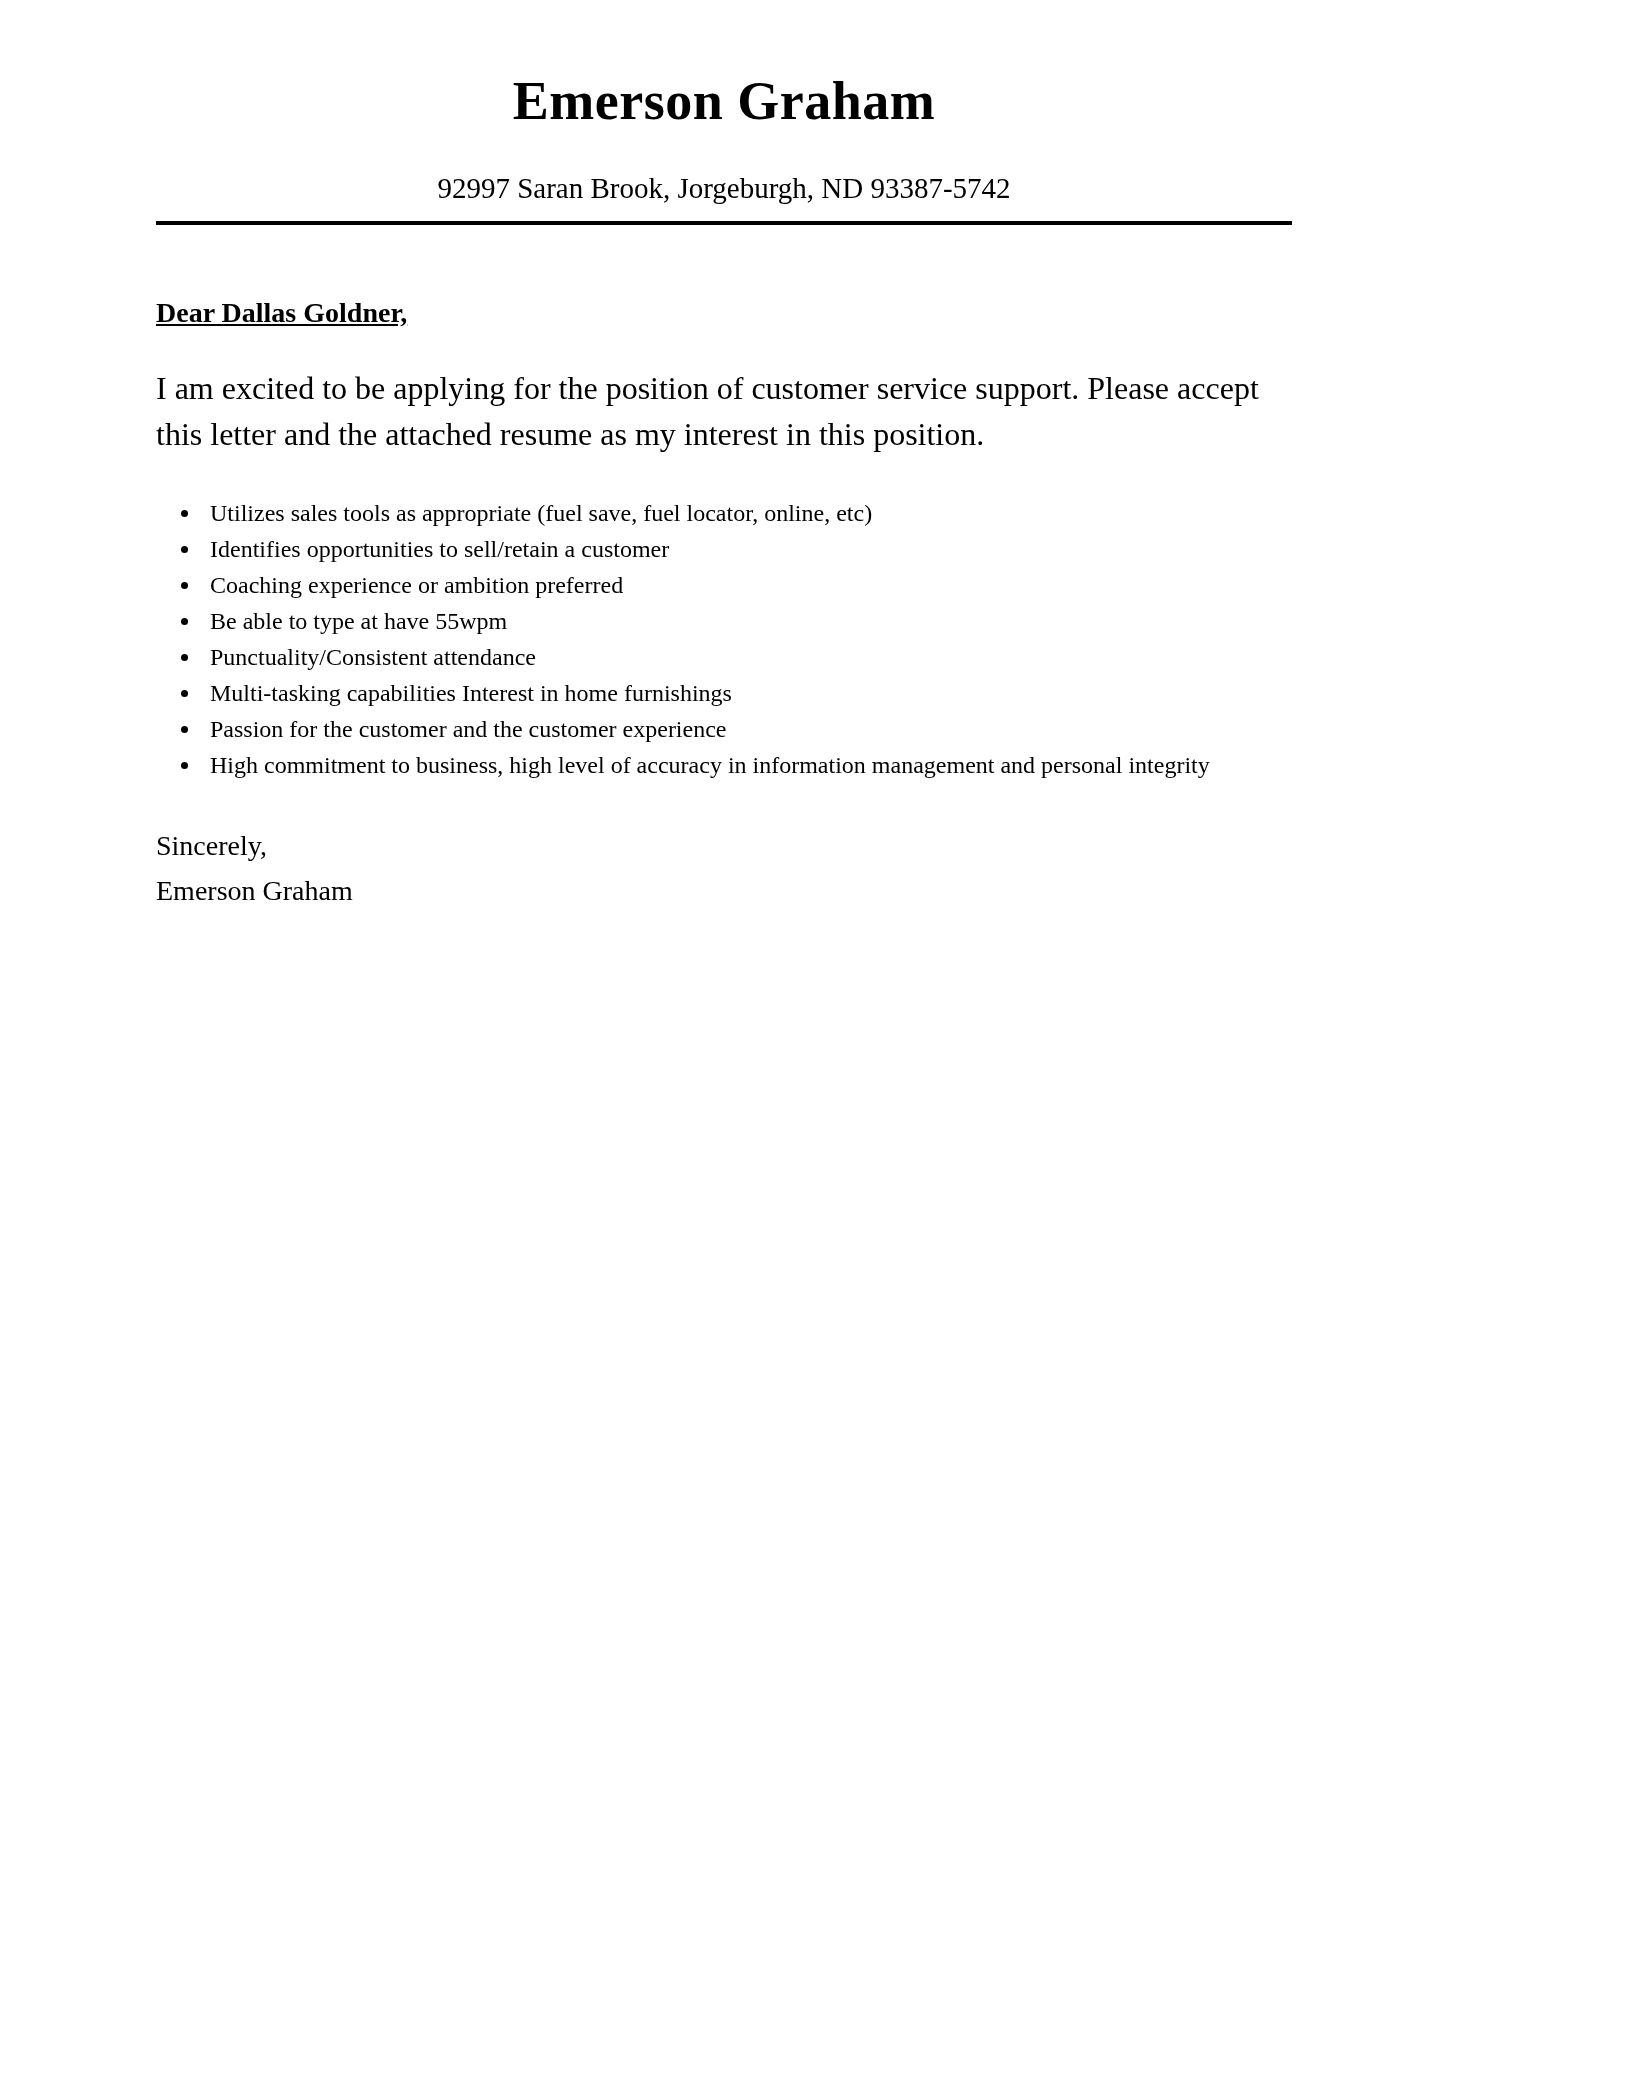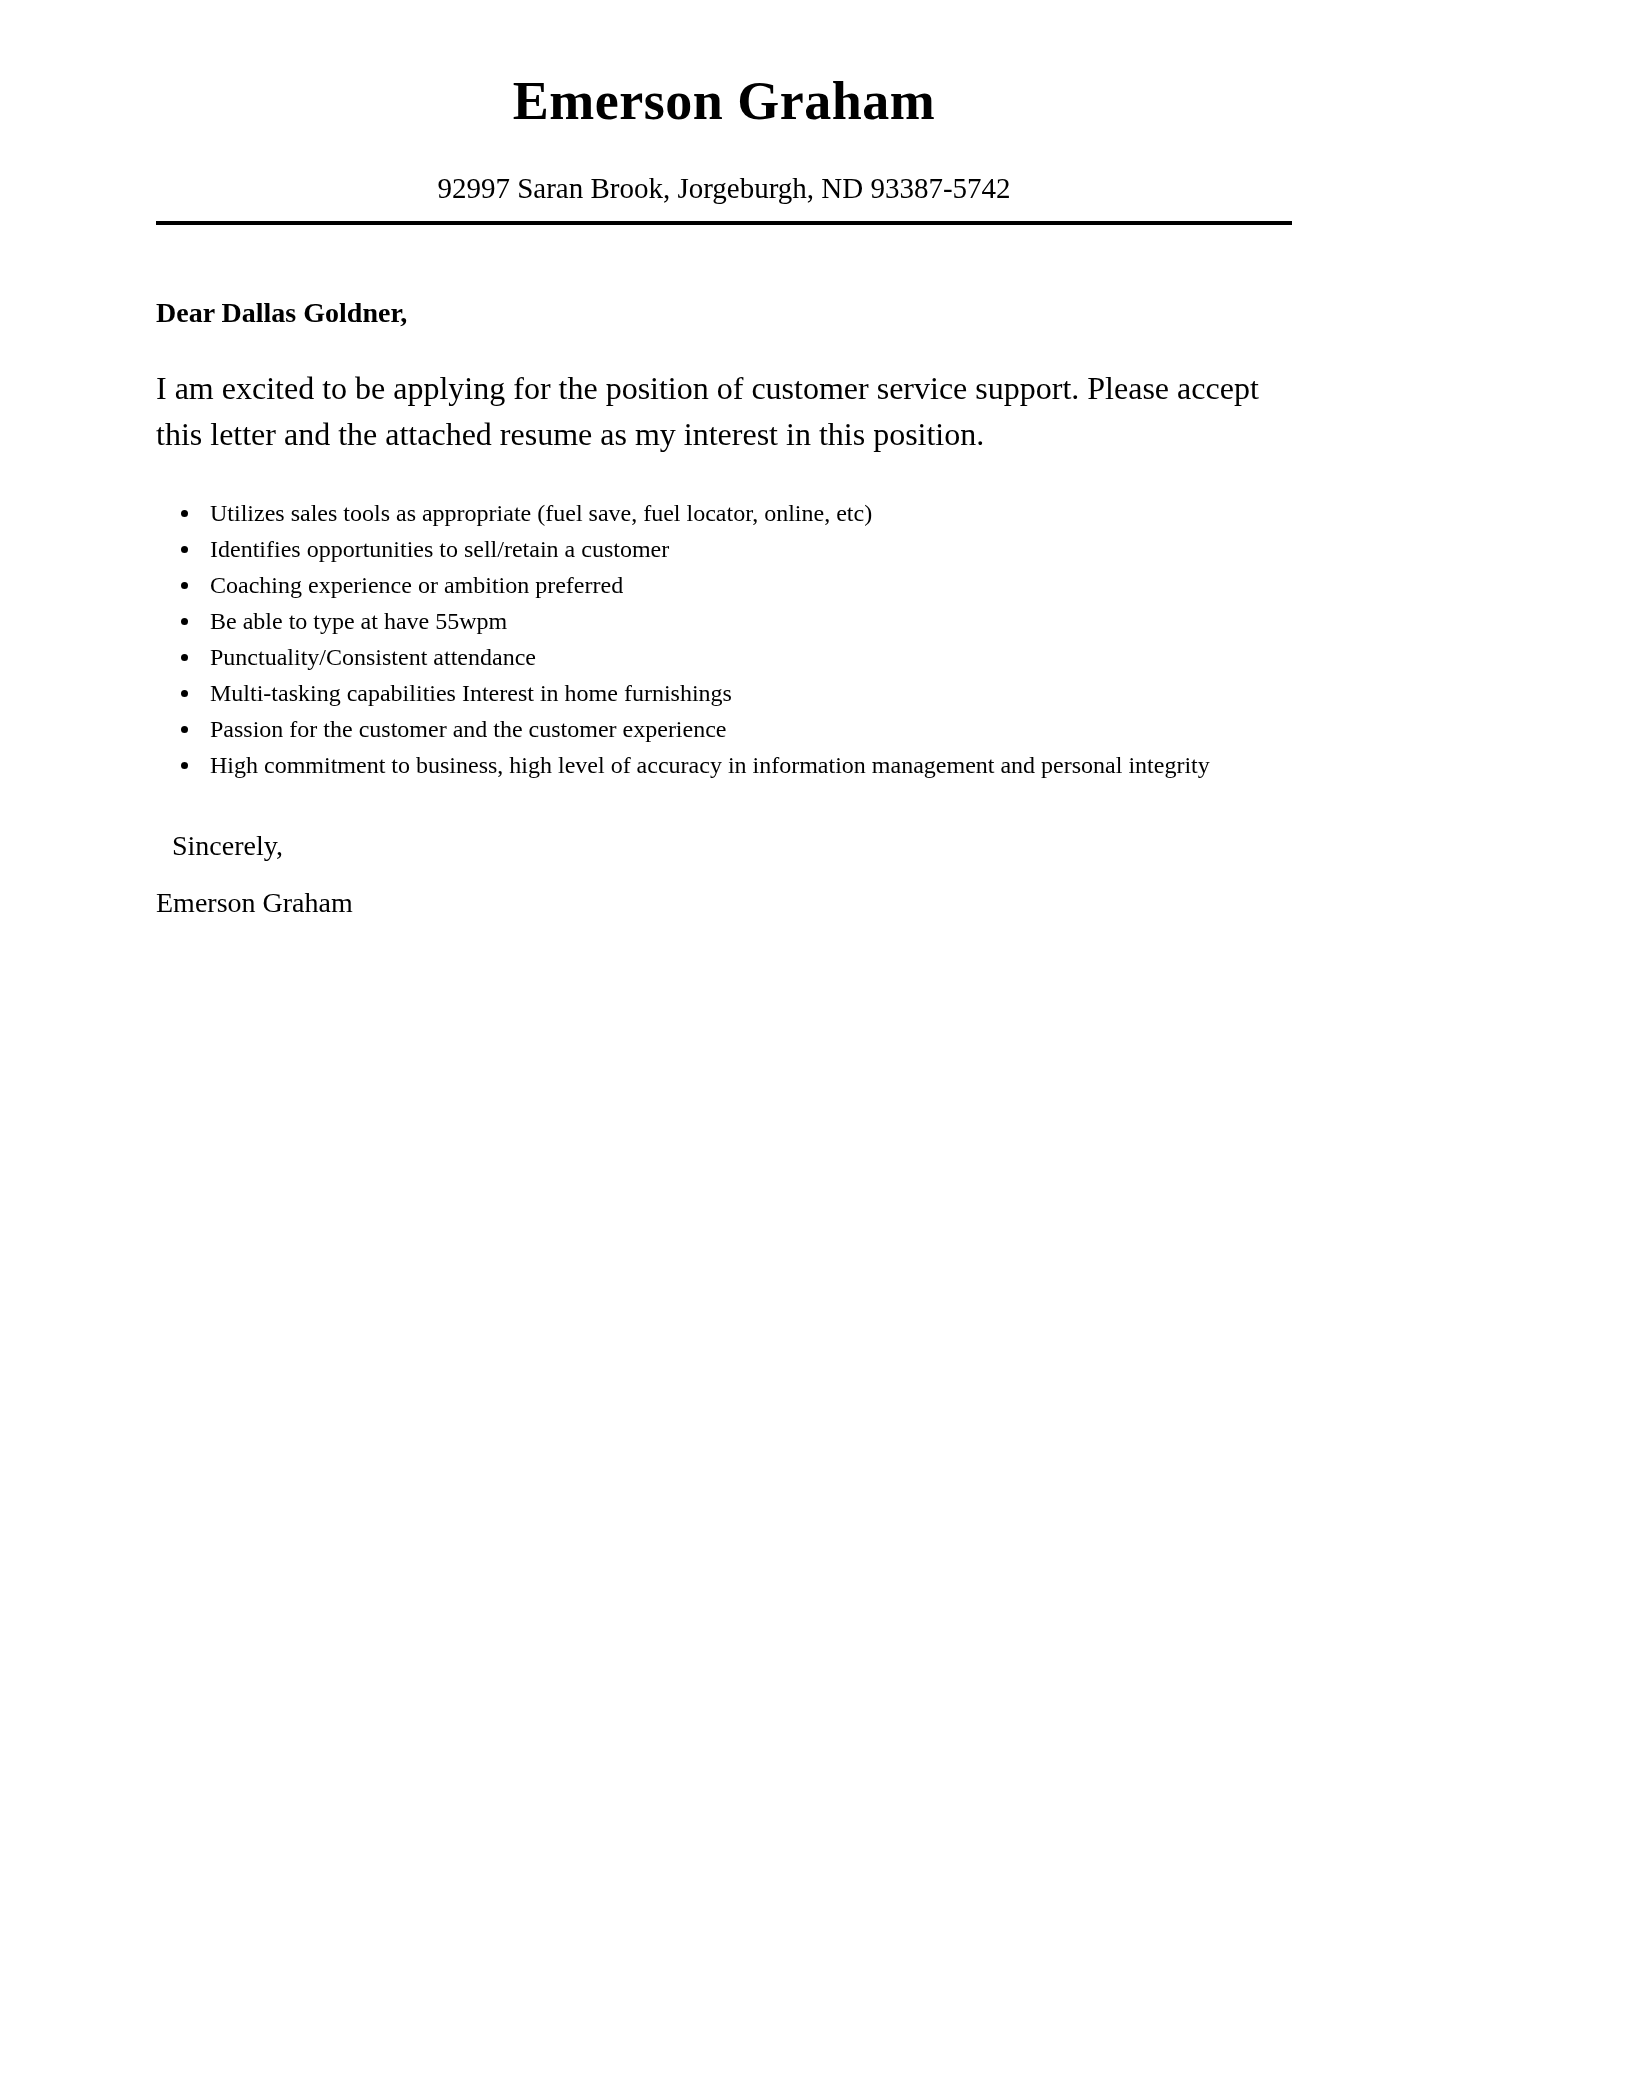--- a/index.html
+++ b/index.html
@@ -35,20 +35,21 @@
   }
   .letter-rule {
     border: none;
     border-top: 4px solid #000000;
     margin: 0 0 72px 0;
   }
   .salutation {
     font-size: 28px;
     font-weight: bold;
     margin: 0 0 36px 0;
+    text-decoration: underline;
   }
   .para {
     font-size: 32px;
     line-height: 1.45;
     margin: 0 0 38px 0;
   }
   .bullet-list {
     margin: 0 0 44px 0;
     padding-left: 46px;
     font-size: 24px;
@@ -60,21 +61,21 @@
   }
   .thanks {
     font-size: 28px;
     font-weight: bold;
     line-height: 1.45;
     margin: 0 0 52px 0;
   }
   .closing {
     font-size: 28px;
     line-height: 1.45;
-    margin: 16px;
+    margin: 0;
   }
   .signature {
     font-size: 28px;
     line-height: 1.45;
     margin: 4px 0 0 0;
   }
 </style>
 </head>
 <body>
 

